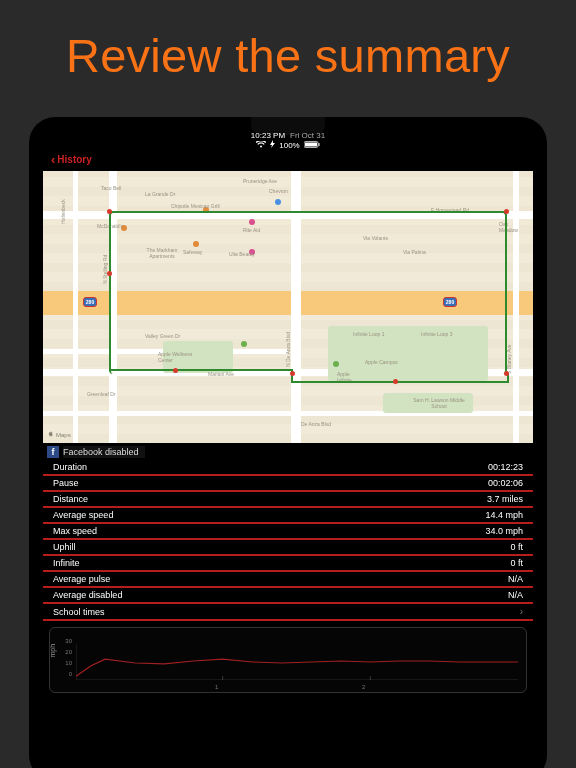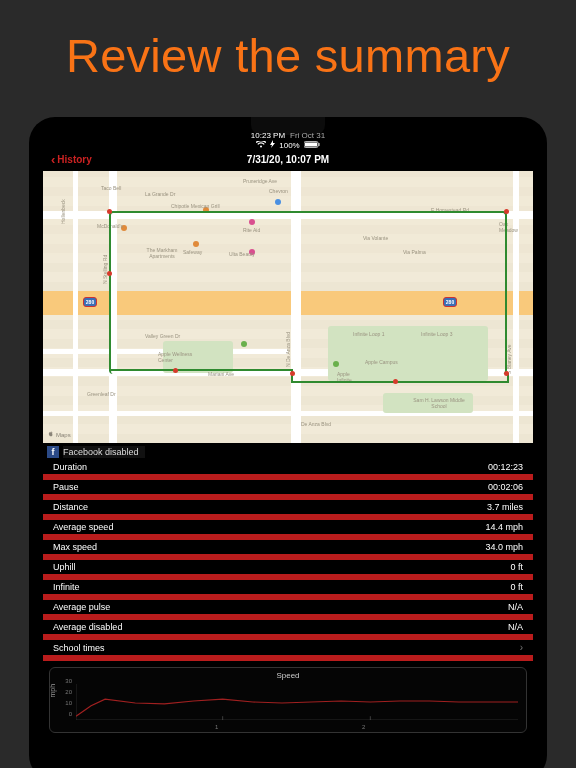--- a/index.html
+++ b/index.html
@@ -33,21 +33,21 @@
   .shield { position:absolute; width:14px; height:10px; background:#3a6fb7; border:1px solid #c33; border-radius:3px; color:#fff; font-size:5px; text-align:center; line-height:9px; font-weight:700;}
   .track { position:absolute; border:2px solid #2f8a2f; border-radius:4px;}
   .maps-badge{position:absolute; bottom:4px; left:4px; color:#8a8478; font-size:6px; display:flex; align-items:center; gap:2px;}
   .red-dot{position:absolute; width:5px; height:5px; background:#d63a2b; border-radius:50%;}
 
   .fb-row{ display:flex; align-items:center; height:16px; margin-top:1px;}
   .fb-icon{ width:12px; height:12px; background:#2b4a87; color:#fff; font-size:9px; font-weight:700; text-align:center; line-height:12px; margin:0 4px;}
   .fb-text{ background:#111; color:#dcdcdc; font-size:9px; padding:1px 6px 1px 0;}
 
   .stats { color:#fff; font-size:9px; }
-  .stat-row { display:flex; justify-content:space-between; align-items:center; padding:2px 10px; border-bottom:6px solid #b91c1c;}
+  .stat-row { display:flex; justify-content:space-between; align-items:center; padding:2px 10px; border-bottom:2px solid #b91c1c;}
   .chev { color:#777; font-size:10px; }
 
   .chart-wrap{ margin:6px 6px 0 6px; background:#050505; border:1px solid #333; border-radius:6px; height:66px; position:relative; padding:3px 6px 2px 6px;}
   .chart-title{ color:#ccc; font-size:8px; text-align:center;}
   .chart-body{ position:absolute; left:26px; right:8px; top:16px; bottom:12px;}
   .y-axis{ position:absolute; left:6px; top:12px; bottom:12px; width:18px; color:#888; font-size:6px;}
   .y-unit{ position:absolute; left:2px; top:50%; transform:rotate(-90deg) translateX(6px); transform-origin:left; font-size:7px; color:#999;}
   .tick{position:absolute; color:#777; font-size:6px;}
   .x-tick{position:absolute; bottom:2px; color:#777; font-size:6px;}
 </style>
@@ -84,21 +84,20 @@
             </svg>
         </span>
       </div>
     </div>
 
     <div class="nav-bar">
       <div class="back">
         <span class="back-chevron">‹</span>
         <span>History</span>
       </div>
-      <div class="nav-title">7/31/20, 10:07 PM</div>
     </div>
 
     <div class="map">
 
       <div style="position:absolute;inset:0;background:
         repeating-linear-gradient(0deg,#e8e0cb 0 9px,#f1ead8 9px 19px),
         repeating-linear-gradient(90deg,#e8e0cb 0 11px,transparent 11px 26px);opacity:.35;"></div>
 
       <div class="road-h" style="top:40px;height:8px;"></div>
       <div class="road-h hwy" style="top:120px;height:24px;"></div>
@@ -220,21 +219,20 @@
           <span>Average disabled</span>
           <span>N/A</span>
         </div>
       <div class="stat-row">
         <span>School times</span>
         <span class="chev">›</span>
       </div>
     </div>
 
     <div class="chart-wrap">
-      <div class="chart-title">Speed</div>
       <span class="y-unit">mph</span>
       <div class="y-axis">
         <div class="tick" style="top:-2px;right:2px;">30</div>
         <div class="tick" style="top:9px;right:2px;">20</div>
         <div class="tick" style="top:20px;right:2px;">10</div>
         <div class="tick" style="top:31px;right:2px;">0</div>
       </div>
       <div class="chart-body">
         <svg width="100%" height="100%" viewBox="0 0 440 38" preserveAspectRatio="none">
           <line x1="0" y1="38" x2="440" y2="38" stroke="#444" stroke-width="0.6"></line>

